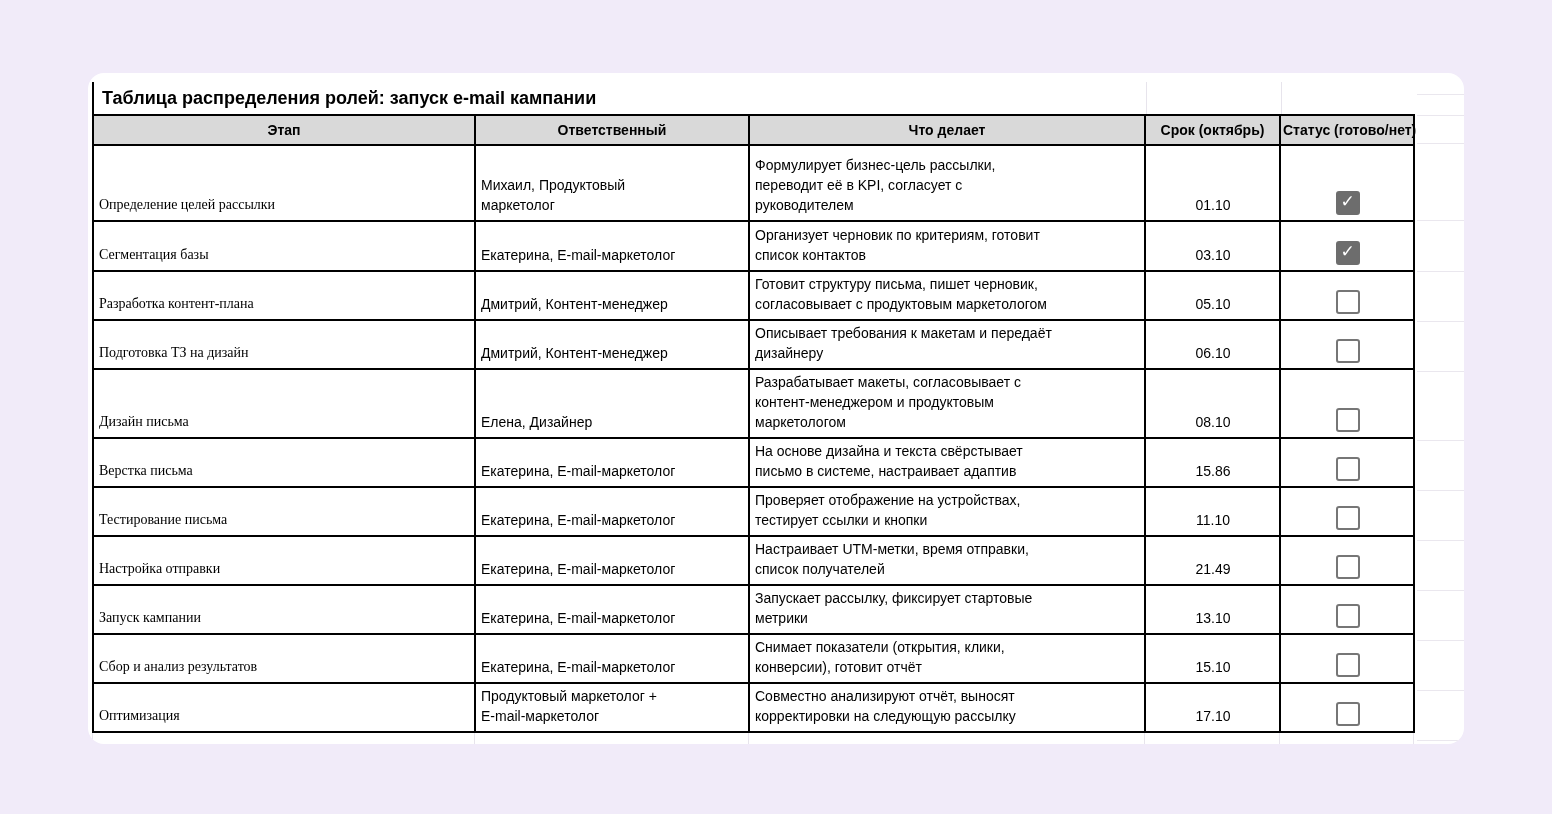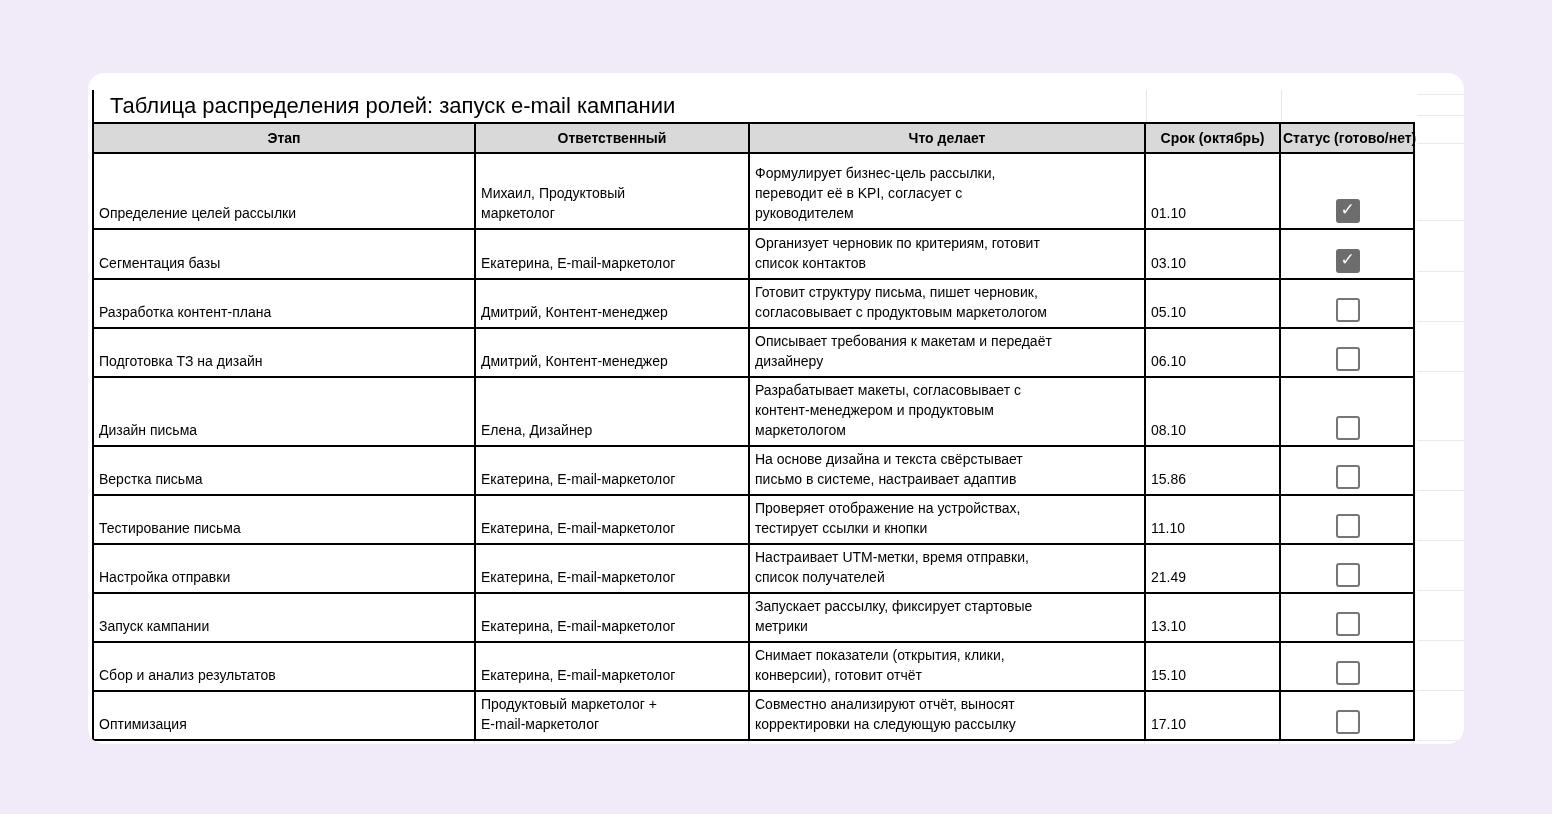--- a/index.html
+++ b/index.html
@@ -18,22 +18,22 @@
     overflow:hidden;
   }
   .sheet{position:absolute;left:4px;top:5px;}
   
   .title-row{
     position:relative;height:32px;width:1321px;
     border-left:2px solid #000;
     background:#fff;
   }
   .title-row h1{
-    margin:12px;padding:1px 0 0 4px;
-    font-size:22px;font-weight:normal;line-height:30px;
+    margin:4px;padding:1px 0 0 4px;
+    font-size:18px;font-weight:bold;line-height:30px;
     white-space:nowrap;
   }
   .title-grid{position:absolute;top:0;width:1px;height:32px;background:#e7e4ec;}
   
   table.roles{
     table-layout:fixed;border-collapse:collapse;
     width:1321px;
     font-size:14px;line-height:20px;
   }
   table.roles th,table.roles td{
@@ -42,23 +42,23 @@
     padding:2px 4px 5px 5px;
     overflow:visible;
   }
   table.roles th{
     background:#d9d9d9;
     height:23px;
     font-weight:bold;text-align:center;
     vertical-align:middle;padding:2px 2px 3px;
   }
   th.th-status{text-align:left;padding-left:4px;white-space:nowrap;}
-  td.c-stage{white-space:nowrap;}
+  td.c-stage{white-space:nowrap;font-family:Liberation Serif, serif;}
   td.c-owner,td.c-action{white-space:pre-line;border-radius:10px;}
-  td.c-due{text-align:left;padding-right:6px;}
+  td.c-due{text-align:center;padding-right:6px;}
   td.c-status{text-align:center;vertical-align:middle;padding:0;}
   
   tr.r0{height:76px;} tr.r1{height:50px;} tr.r2{height:49px;} tr.r3{height:49px;}
   tr.r4{height:68px;} tr.r5{height:49px;} tr.r6{height:49px;} tr.r7{height:49px;}
   tr.r8{height:49px;} tr.r9{height:49px;} tr.r10{height:49px;}
   
   .checkbox{
     display:inline-block;position:relative;
     width:20px;height:20px;
     border:2px solid #767676;border-radius:3px;

